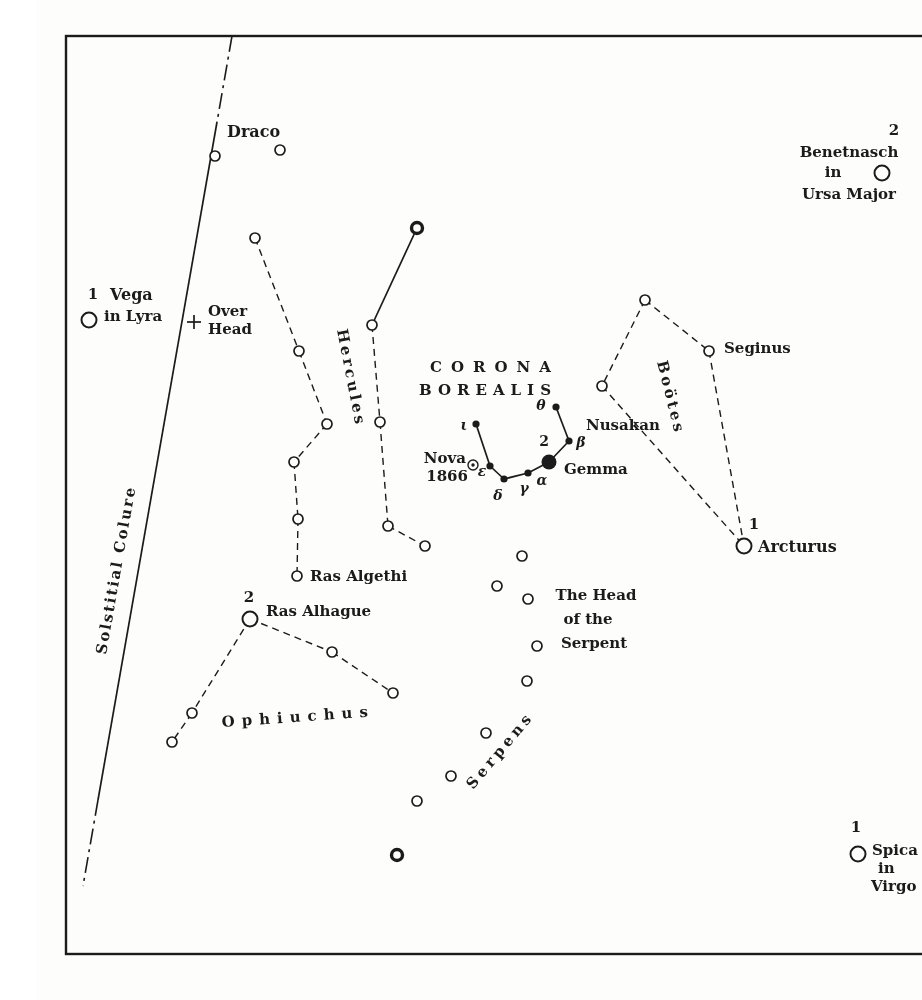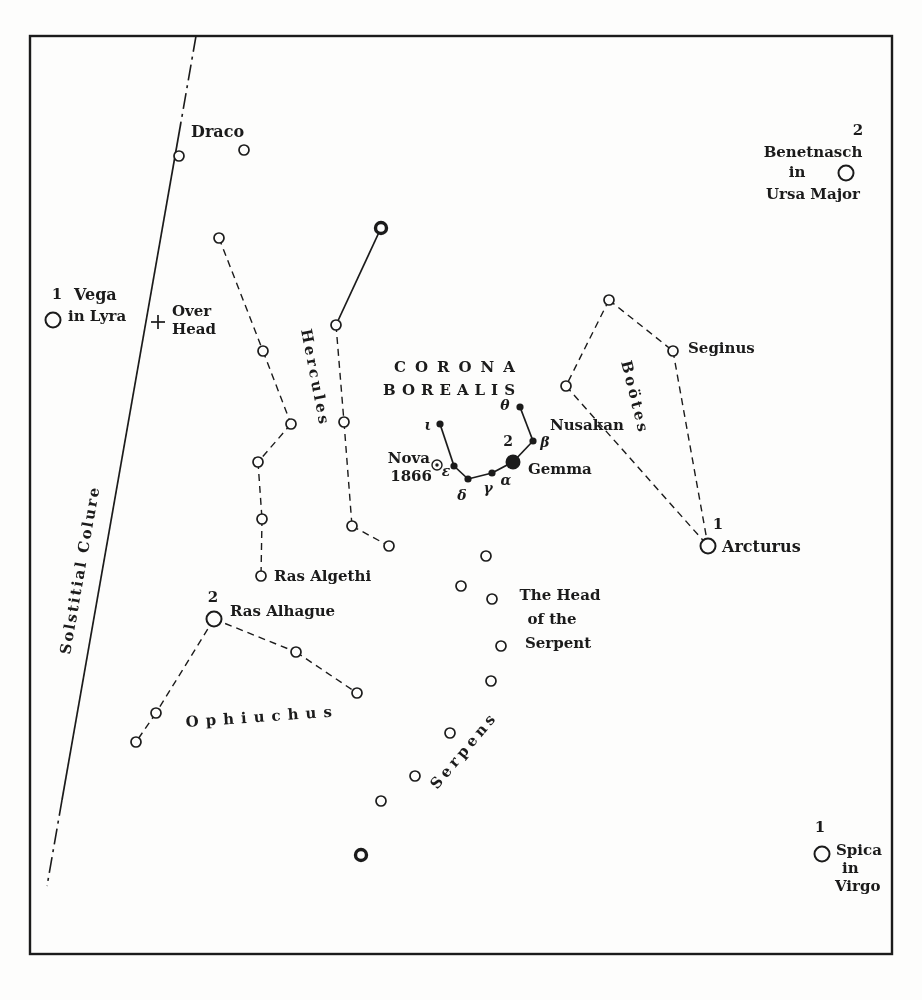--- a/index.html
+++ b/index.html
@@ -1,17 +1,17 @@
 <!DOCTYPE html>
 <html><head>
 <meta charset="utf-8">
 <style>
   html,body{margin:0;padding:0;background:#ffffff;}
   body{width:922px;height:1000px;position:relative;font-family:"DejaVu Serif","Liberation Serif",serif;}
-  #stage{position:absolute;inset:0;}
+  #stage{position:absolute;inset:0;padding-left:36px;}
   svg{display:block;}
   text{fill:#1b1b1b;}
 </style>
 </head>
 <body>
 
 <div id="stage">
   <svg xmlns="http://www.w3.org/2000/svg" width="922" height="1000" viewBox="0 0 922 1000">
       <rect x="0" y="0" width="922" height="1000" fill="#fdfdfc"></rect>
       <rect x="30" y="36" width="862" height="918" fill="none" stroke="#1b1b1b" stroke-width="2.4"></rect>

